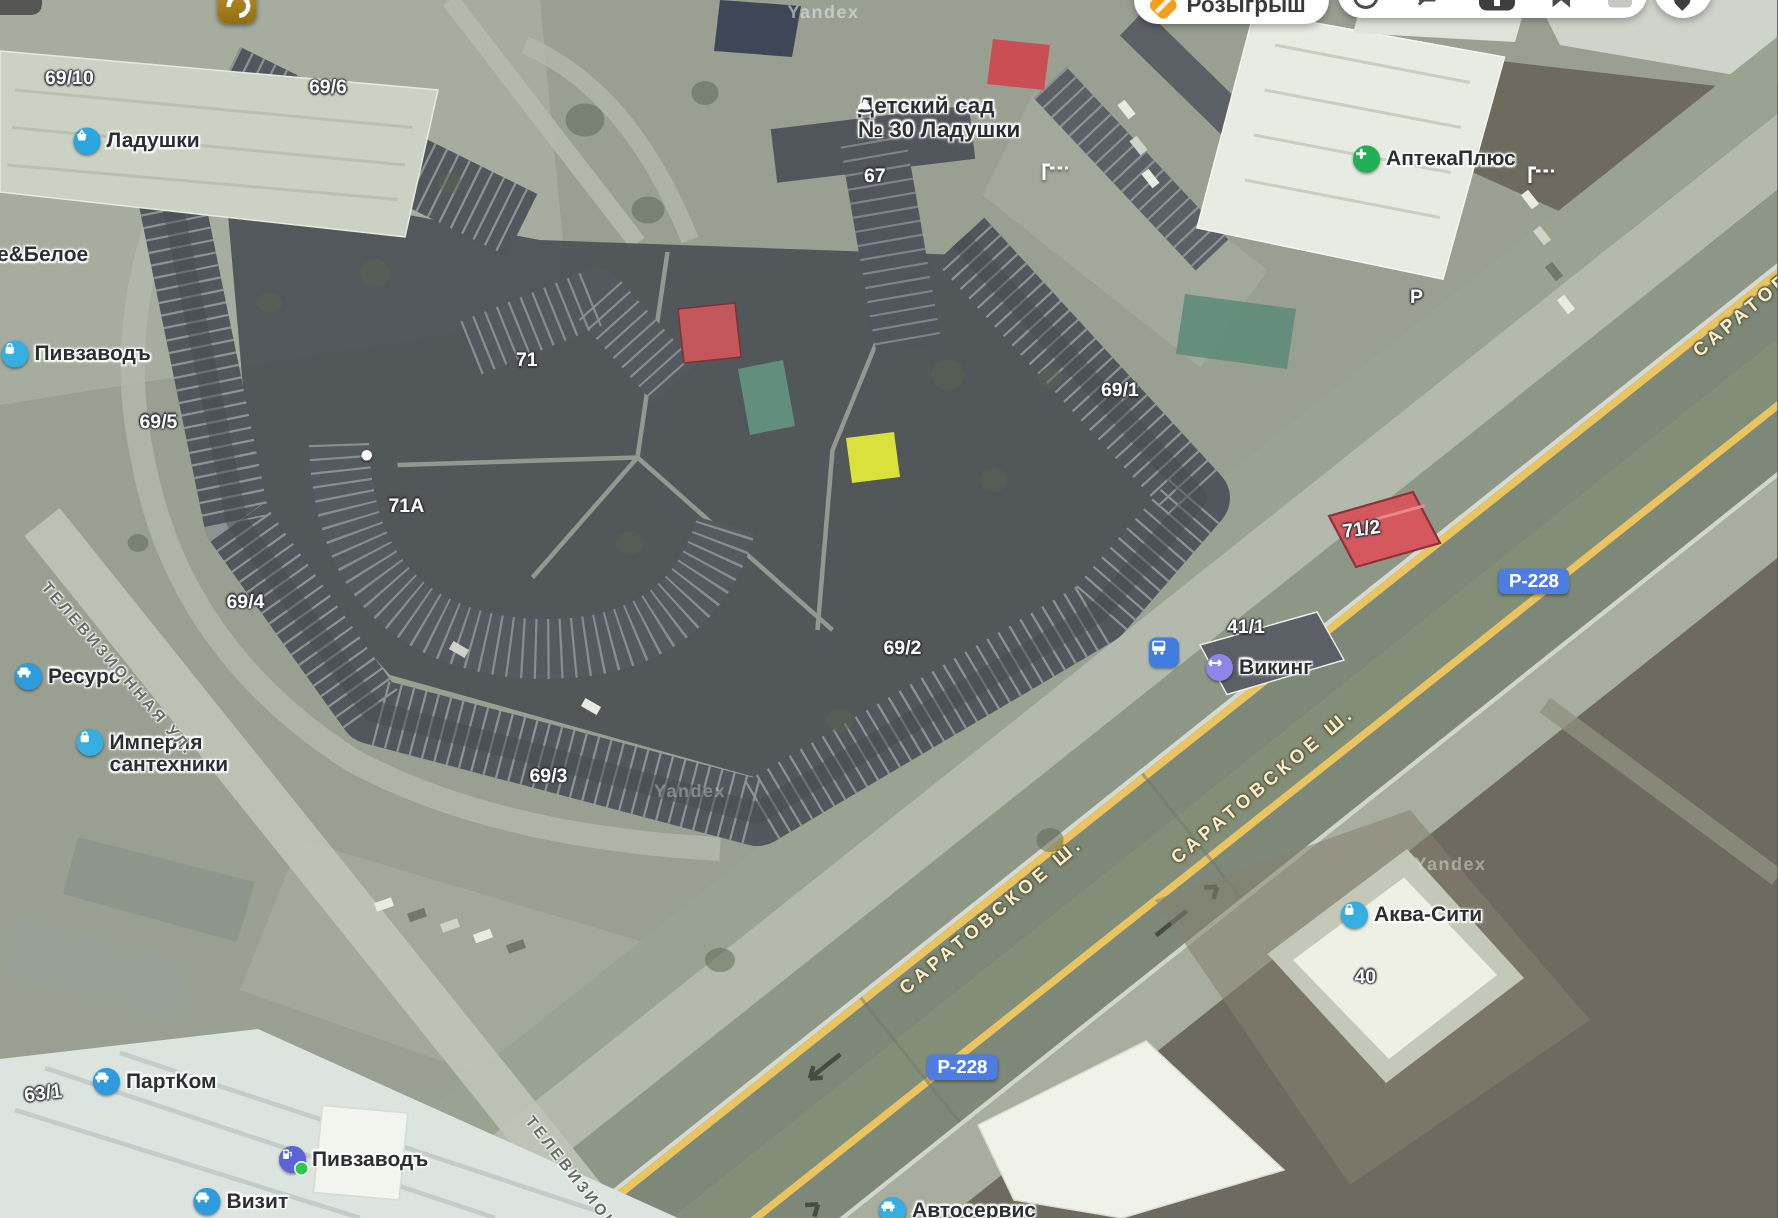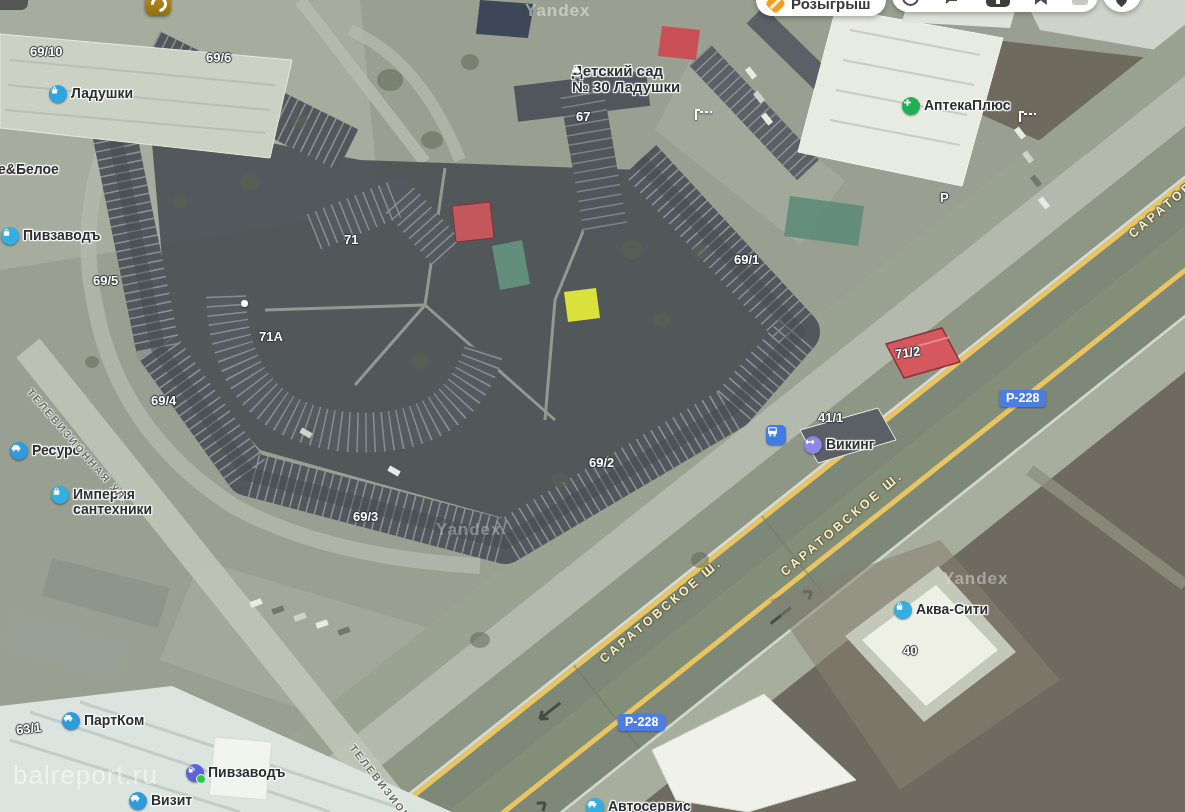--- a/index.html
+++ b/index.html
@@ -18,22 +18,22 @@
   .poi-tx.big{font-size:15px;line-height:16px;}
   .street{position:absolute;font-weight:bold;font-size:10.5px;letter-spacing:2px;color:#666d66;
           white-space:nowrap;transform-origin:0 0;
           text-shadow:-1px 0 1px rgba(255,255,255,.8),1px 0 1px rgba(255,255,255,.8),
                       0 1px 1px rgba(255,255,255,.8),0 -1px 1px rgba(255,255,255,.8);}
   .hwy{position:absolute;font-weight:bold;font-size:12.5px;letter-spacing:3px;color:#f6efd2;
        white-space:nowrap;transform-origin:0 0;
        text-shadow:-1px 0 1px rgba(97,92,56,.95),1px 0 1px rgba(97,92,56,.95),
                    0 -1px 1px rgba(97,92,56,.95),0 1px 2px rgba(97,92,56,.95);}
   .badge{position:absolute;background:#4d7de2;color:#fff;font-weight:bold;font-size:12.5px;
-         padding:1px 7px 2px;border-radius:4px;box-shadow:0 1px 2px rgba(0,0,0,.35);margin-top:11px;}
-  .wm{position:absolute;color:rgba(230,236,234,.55);font-size:17px;font-weight:bold;letter-spacing:1px;}
+         padding:1px 7px 2px;border-radius:4px;box-shadow:0 1px 2px rgba(0,0,0,.35);}
+  .wm{position:absolute;color:rgba(230,236,234,.55);font-size:12px;font-weight:bold;letter-spacing:1px;}
   .wm-big{position:absolute;color:rgba(255,255,255,.5);font-size:26px;letter-spacing:1px;}
   
   .chip{position:absolute;background:#fff;border-radius:16px;box-shadow:0 2px 5px rgba(0,0,0,.3);}
   .chip .row{position:absolute;left:0;right:0;bottom:2px;display:flex;align-items:center;gap:8px;padding:0 12px 2px;}
   .chip-label{font-weight:bold;font-size:15px;color:#3a3a3a;}
   .tool{width:16px;height:16px;position:relative;}
   .busic{position:absolute;width:20px;height:20px;border-radius:5px;background:#3f7de0;
          box-shadow:0 1px 2px rgba(0,0,0,.4);display:flex;align-items:center;justify-content:center;cursor:pointer;}
   .dotpoi{position:absolute;width:7px;height:7px;border-radius:50%;background:#fff;
           box-shadow:0 1px 2px rgba(0,0,0,.5);}
@@ -197,21 +197,21 @@
   </svg>
 
   <div class="num" style="left:30px;top:44px">69/10</div>
   <div class="num" style="left:206px;top:50px">69/6</div>
   <div class="num" style="left:576px;top:109px">67</div>
   <div class="num" style="left:93px;top:273px">69/5</div>
   <div class="num" style="left:344px;top:232px">71</div>
   <div class="num" style="left:259px;top:329px">71А</div>
   <div class="num" style="left:734px;top:252px">69/1</div>
   <div class="num" style="left:151px;top:393px">69/4</div>
-  <div class="num" style="left:589px;top:455px">69/2</div>
+  <div class="num" style="left:589px;top:424px">69/2</div>
   <div class="num" style="left:353px;top:509px">69/3</div>
   <div class="num" style="left:818px;top:410px">41/1</div>
   <div class="num" style="left:895px;top:345px;transform:rotate(-8deg)">71/2</div>
   <div class="num" style="left:903px;top:643px">40</div>
   <div class="num" style="left:16px;top:721px;transform:rotate(-7deg)">63/1</div>
   <div class="num" style="left:940px;top:190px">Р</div>
 
   <div class="poi" style="left:49px;top:85px">
     <span class="poi-ic" style="background:#2ca6e0">
       <svg width="11" height="11" viewBox="0 0 12 12">
@@ -378,21 +378,20 @@
   <div class="hwy" style="left:597px;top:655px;transform:rotate(-40deg)">САРАТОВСКОЕ Ш.</div>
   <div class="hwy" style="left:778px;top:568px;transform:rotate(-40deg)">САРАТОВСКОЕ Ш.</div>
   <div class="hwy" style="left:1126px;top:230px;transform:rotate(-40deg)">САРАТОВСКОЕ Ш.</div>
 
   <div class="badge" style="left:999px;top:379px">Р-228</div>
   <div class="badge" style="left:618px;top:703px">Р-228</div>
 
   <div class="wm" style="left:525px;top:1px">Yandex</div>
   <div class="wm" style="left:436px;top:520px;color:rgba(200,206,200,.45)">Yandex</div>
   <div class="wm" style="left:943px;top:569px;color:rgba(220,224,218,.5)">Yandex</div>
-  <div class="wm-big" style="left:13px;top:760px">balreport.ru</div>
 
   <div style="position:absolute;left:-8px;top:-14px;width:36px;height:24px;border-radius:7px;background:#4e4e4e;opacity:.92"></div>
 
   <div style="position:absolute;left:145px;top:-12px;width:26px;height:28px;border-radius:7px;background:linear-gradient(#c29324,#8f6f16);box-shadow:0 1px 3px rgba(0,0,0,.4)">
     <span style="position:absolute;left:6px;top:8px;width:10px;height:10px;border:3px solid #fff;border-bottom-color:transparent;border-radius:50%;transform:rotate(40deg);display:block"></span>
   </div>
 
   <div class="chip" style="left:756px;top:-34px;width:130px;height:50px">
     <div class="row">
       <span style="width:15px;height:15px;background:#f59e1d;border-radius:4px;transform:rotate(45deg);position:relative;display:inline-block">

